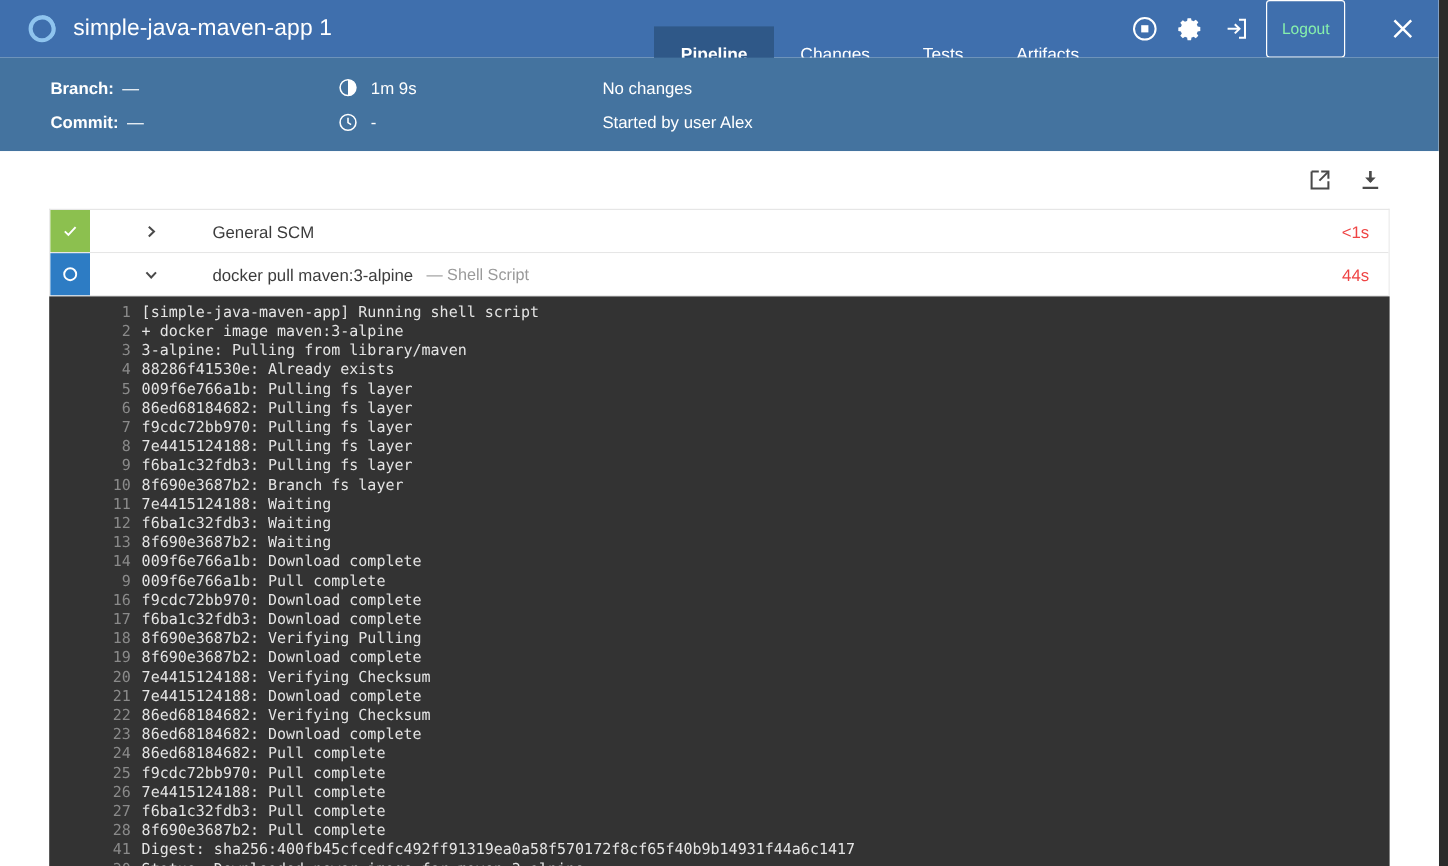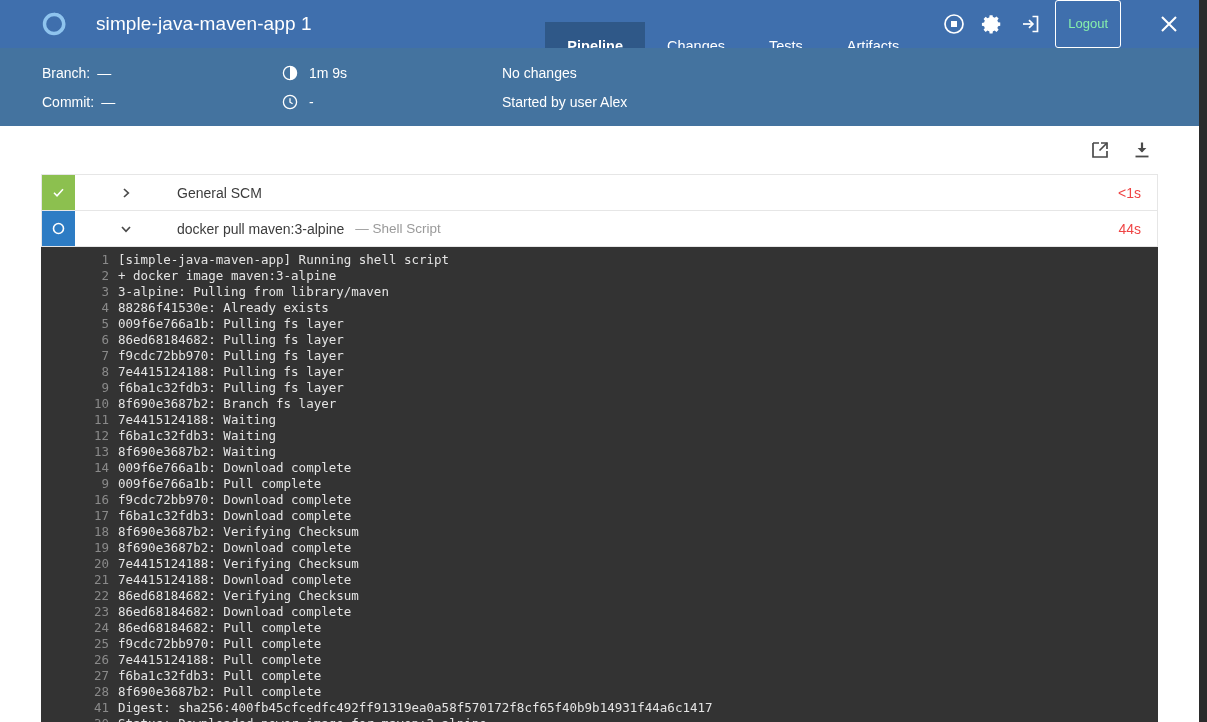--- a/index.html
+++ b/index.html
@@ -40,24 +40,23 @@
   .header {
     position: relative;
     height: 48px;
     background: #3f6fad;
     display: flex;
     align-items: stretch;
   }
   .header-left {
     display: flex;
     align-items: center;
-    padding-left: 41px;
+    padding-left: 22px;
     flex: 1 1 auto;
     min-width: 0;
-    gap: 16px;
   }
   .logo-ring {
     width: 26px;
     height: 26px;
     flex: 0 0 26px;
     margin-right: 13px;
     position: relative;
   }
   .logo-ring svg { display: block; }
   .app-title {
@@ -143,21 +142,21 @@
   .sub-col-1 { padding-left: 42px; width: 240px; }
   .sub-col-2 { width: 220px; }
   .sub-col-3 { flex: 1 1 auto; }
   .sub-row {
     display: flex;
     align-items: center;
     height: 29px;
     white-space: nowrap;
   }
   .sub-label {
-    font-weight: normal;
+    font-weight: bold;
     margin-right: 7px;
   }
   .sub-value { font-weight: 400; }
   .sub-ico {
     width: 17px;
     height: 17px;
     margin-right: 10px;
     flex: 0 0 17px;
     display: flex;
     align-items: center;
@@ -439,21 +438,21 @@
           <div class="log-line"><span class="log-num">8</span><span class="log-text">7e4415124188: Pulling fs layer</span></div>
           <div class="log-line"><span class="log-num">9</span><span class="log-text">f6ba1c32fdb3: Pulling fs layer</span></div>
           <div class="log-line"><span class="log-num">10</span><span class="log-text">8f690e3687b2: Branch fs layer</span></div>
           <div class="log-line"><span class="log-num">11</span><span class="log-text">7e4415124188: Waiting</span></div>
           <div class="log-line"><span class="log-num">12</span><span class="log-text">f6ba1c32fdb3: Waiting</span></div>
           <div class="log-line"><span class="log-num">13</span><span class="log-text">8f690e3687b2: Waiting</span></div>
           <div class="log-line"><span class="log-num">14</span><span class="log-text">009f6e766a1b: Download complete</span></div>
           <div class="log-line"><span class="log-num">9</span><span class="log-text">009f6e766a1b: Pull complete</span></div>
           <div class="log-line"><span class="log-num">16</span><span class="log-text">f9cdc72bb970: Download complete</span></div>
           <div class="log-line"><span class="log-num">17</span><span class="log-text">f6ba1c32fdb3: Download complete</span></div>
-          <div class="log-line"><span class="log-num">18</span><span class="log-text">8f690e3687b2: Verifying Checksum</span></div>
+          <div class="log-line"><span class="log-num">18</span><span class="log-text">8f690e3687b2: Verifying Pulling</span></div>
           <div class="log-line"><span class="log-num">19</span><span class="log-text">8f690e3687b2: Download complete</span></div>
           <div class="log-line"><span class="log-num">20</span><span class="log-text">7e4415124188: Verifying Checksum</span></div>
           <div class="log-line"><span class="log-num">21</span><span class="log-text">7e4415124188: Download complete</span></div>
           <div class="log-line"><span class="log-num">22</span><span class="log-text">86ed68184682: Verifying Checksum</span></div>
           <div class="log-line"><span class="log-num">23</span><span class="log-text">86ed68184682: Download complete</span></div>
           <div class="log-line"><span class="log-num">24</span><span class="log-text">86ed68184682: Pull complete</span></div>
           <div class="log-line"><span class="log-num">25</span><span class="log-text">f9cdc72bb970: Pull complete</span></div>
           <div class="log-line"><span class="log-num">26</span><span class="log-text">7e4415124188: Pull complete</span></div>
           <div class="log-line"><span class="log-num">27</span><span class="log-text">f6ba1c32fdb3: Pull complete</span></div>
           <div class="log-line"><span class="log-num">28</span><span class="log-text">8f690e3687b2: Pull complete</span></div>

